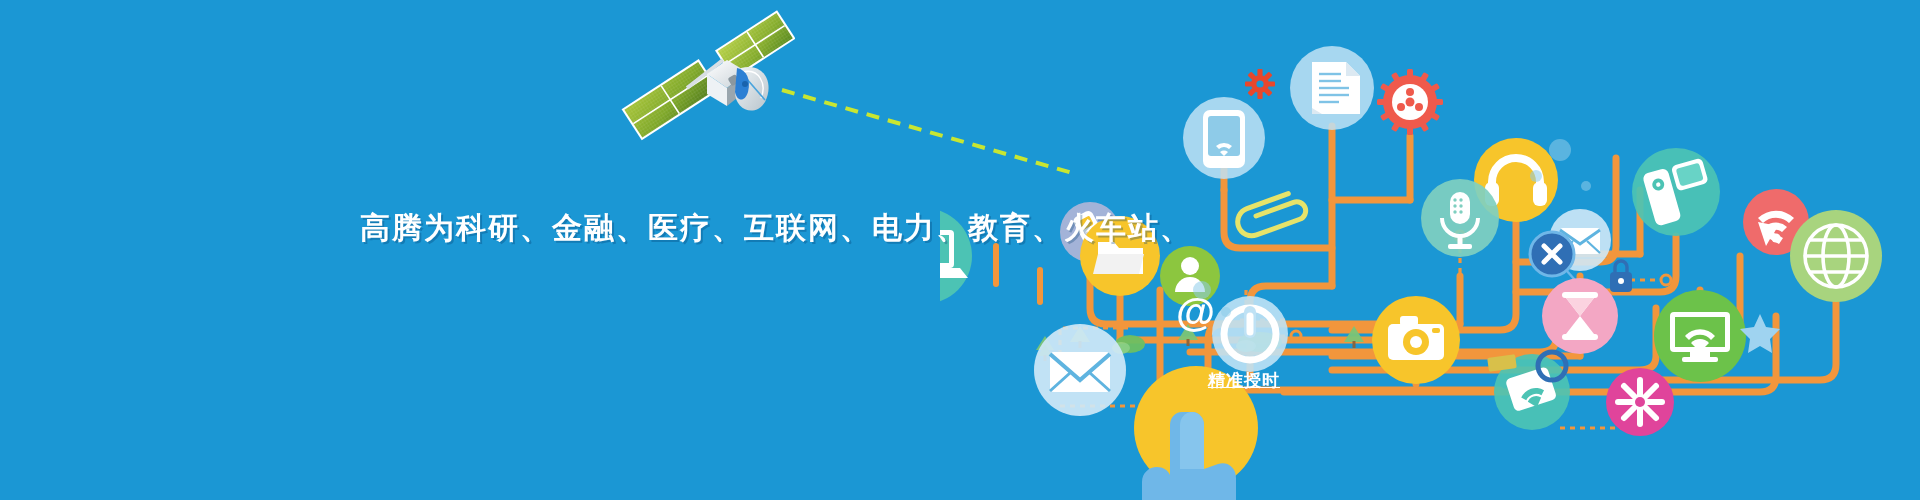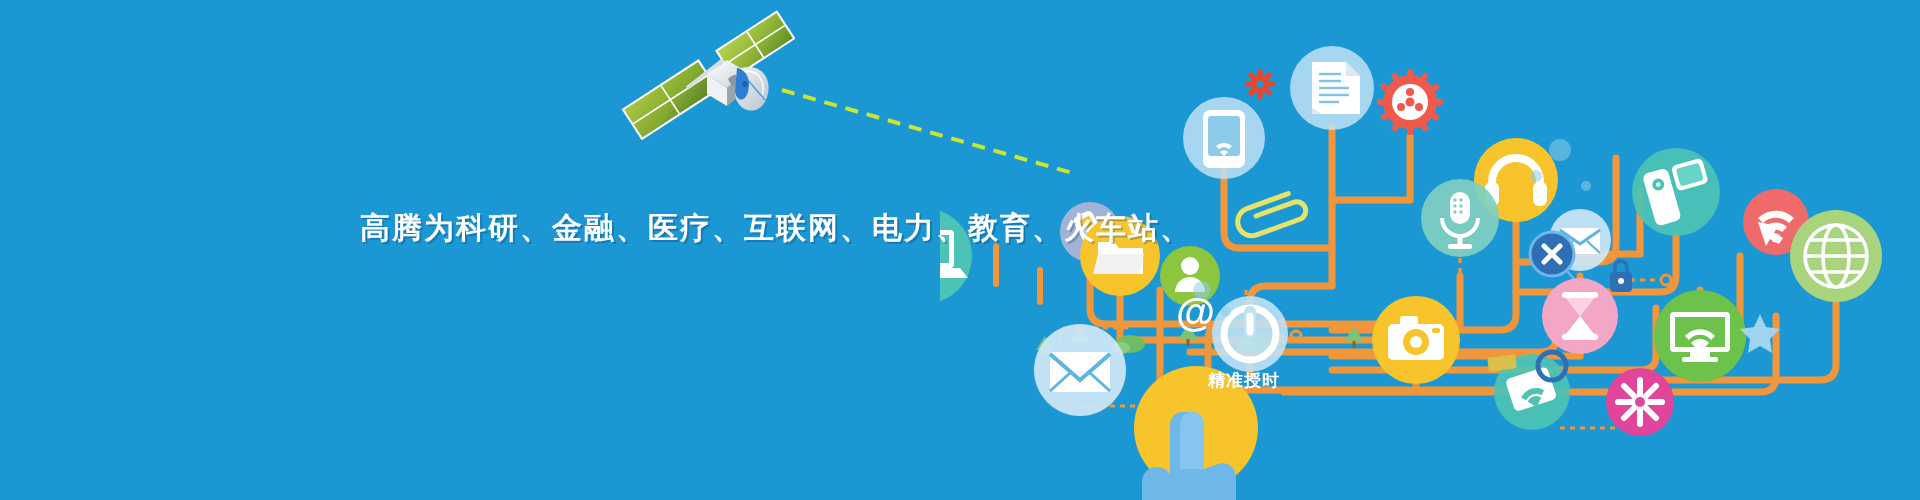--- a/index.html
+++ b/index.html
@@ -62,20 +62,21 @@
     left:1196px; top:370px;
     width:96px;
     color:#ffffff;
     font-size:17px;
     font-weight:bold;
     line-height:22px;
     text-align:center;
     letter-spacing:1px;
     z-index:33;
     pointer-events:none;
+    text-decoration:underline;
   }
 </style>
 </head>
 <body>
 
 <div id="banner">
 
   <div id="headline">
     <div class="hl-line first">高腾为科研、金融、医疗、互联网、电力、教育、火车站、</div>
   </div>

